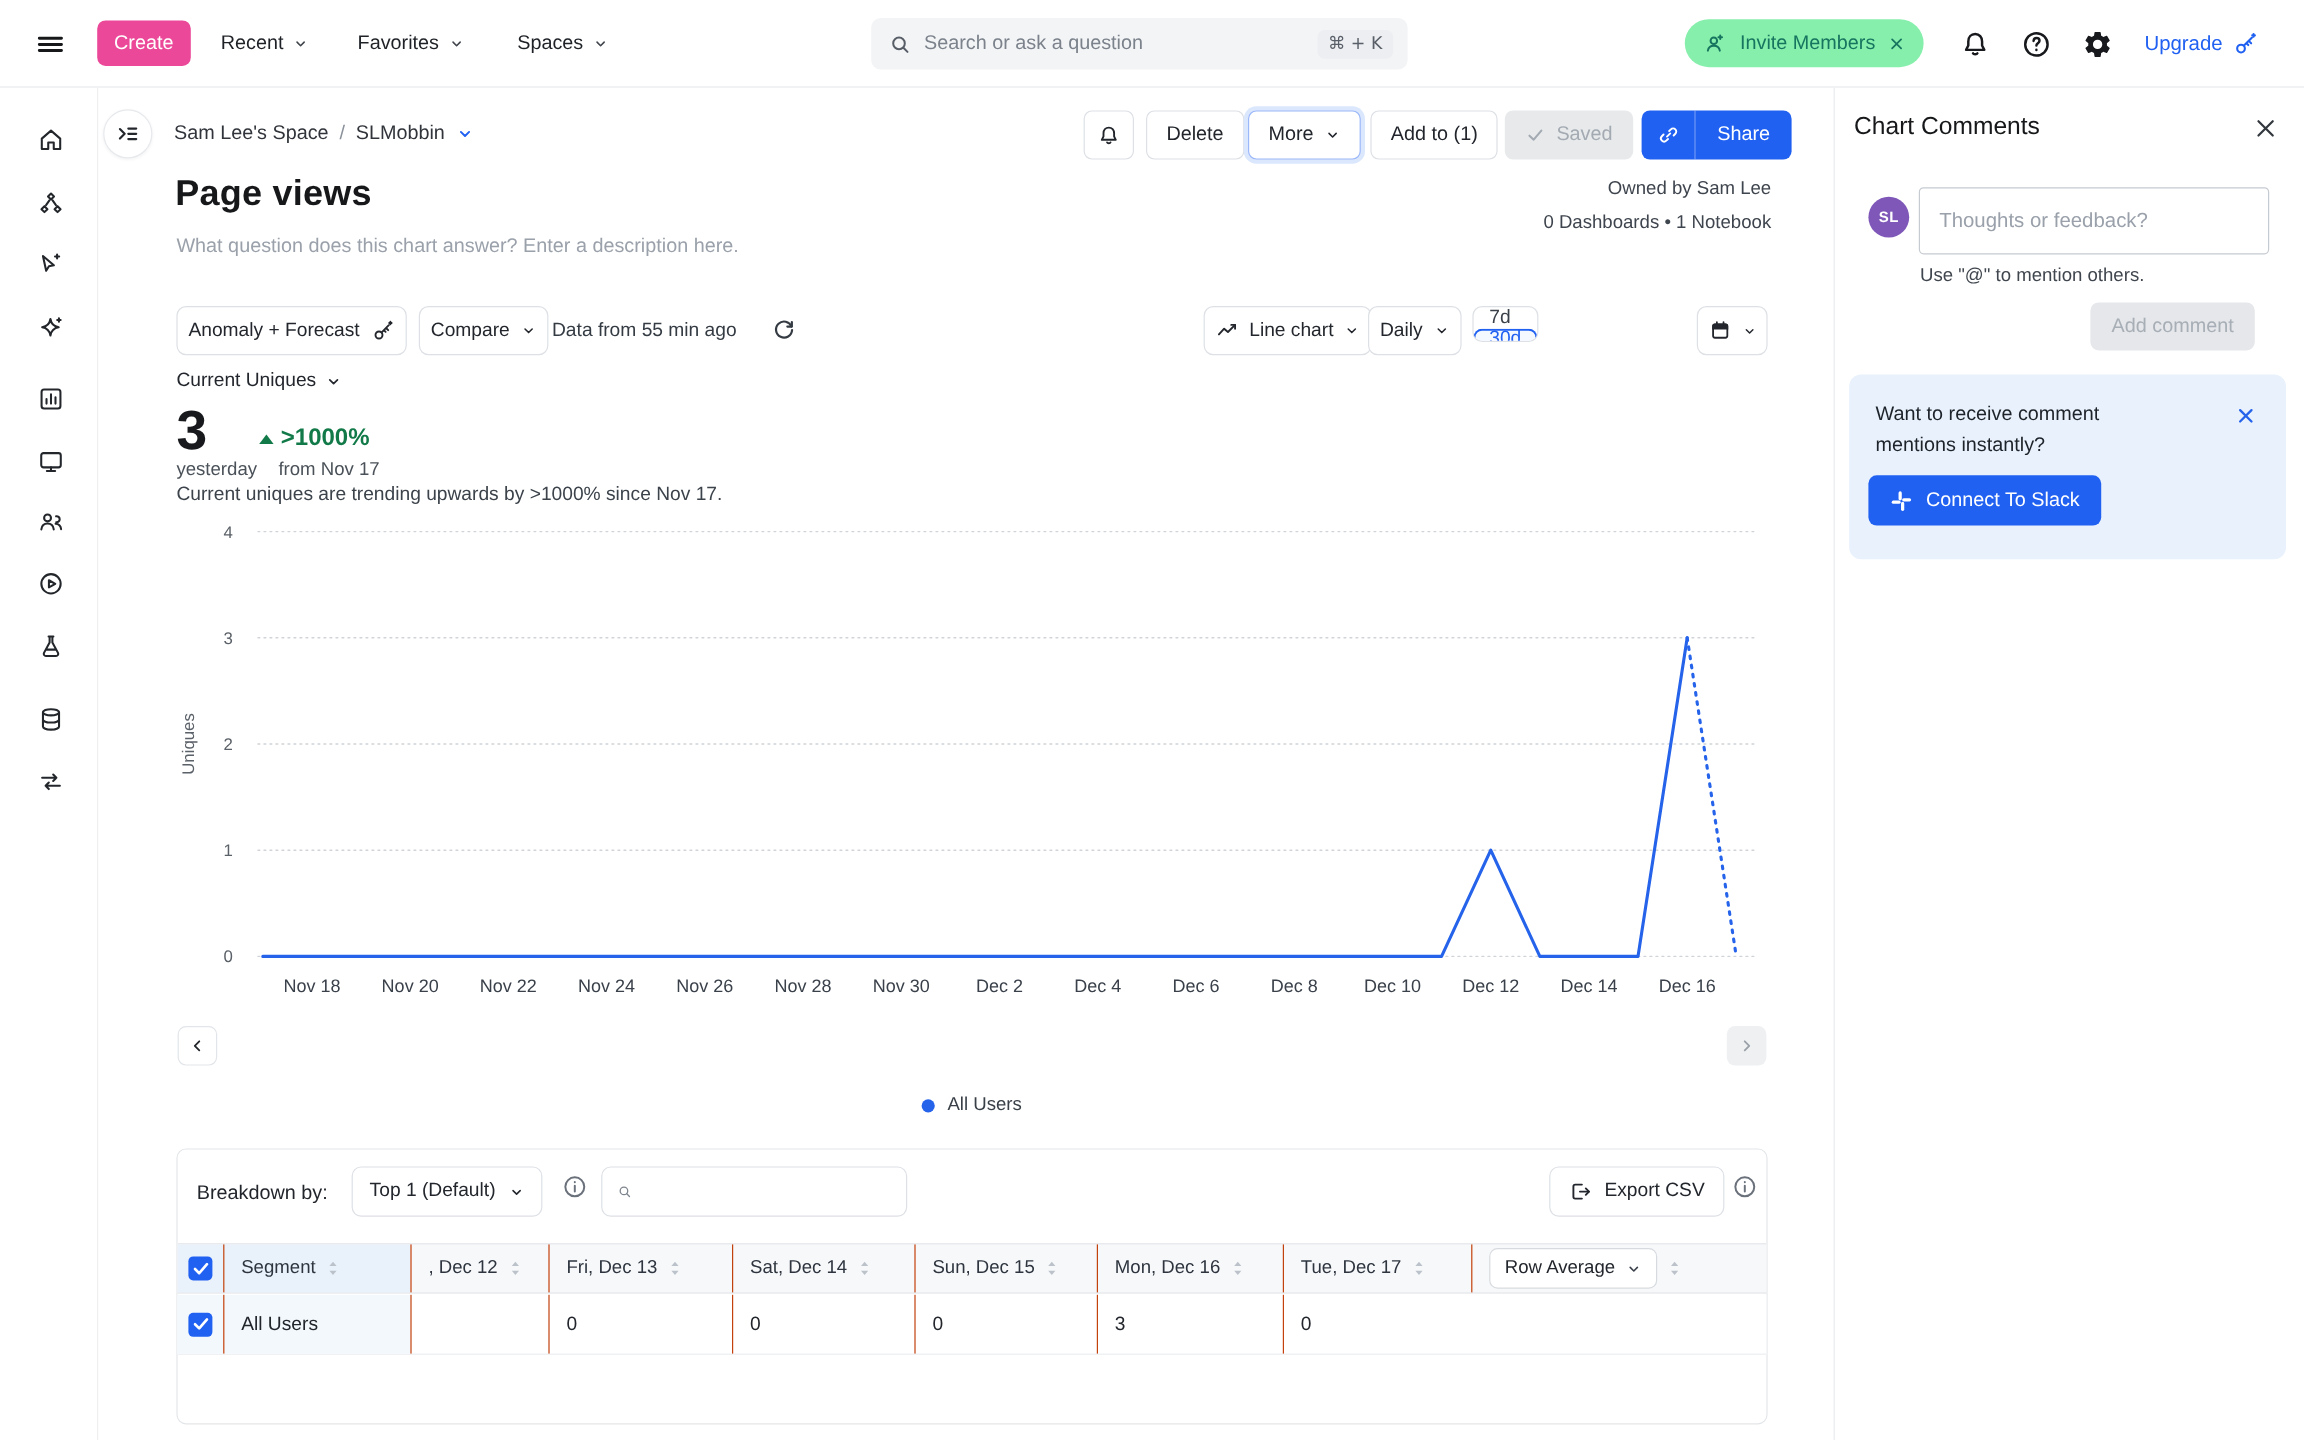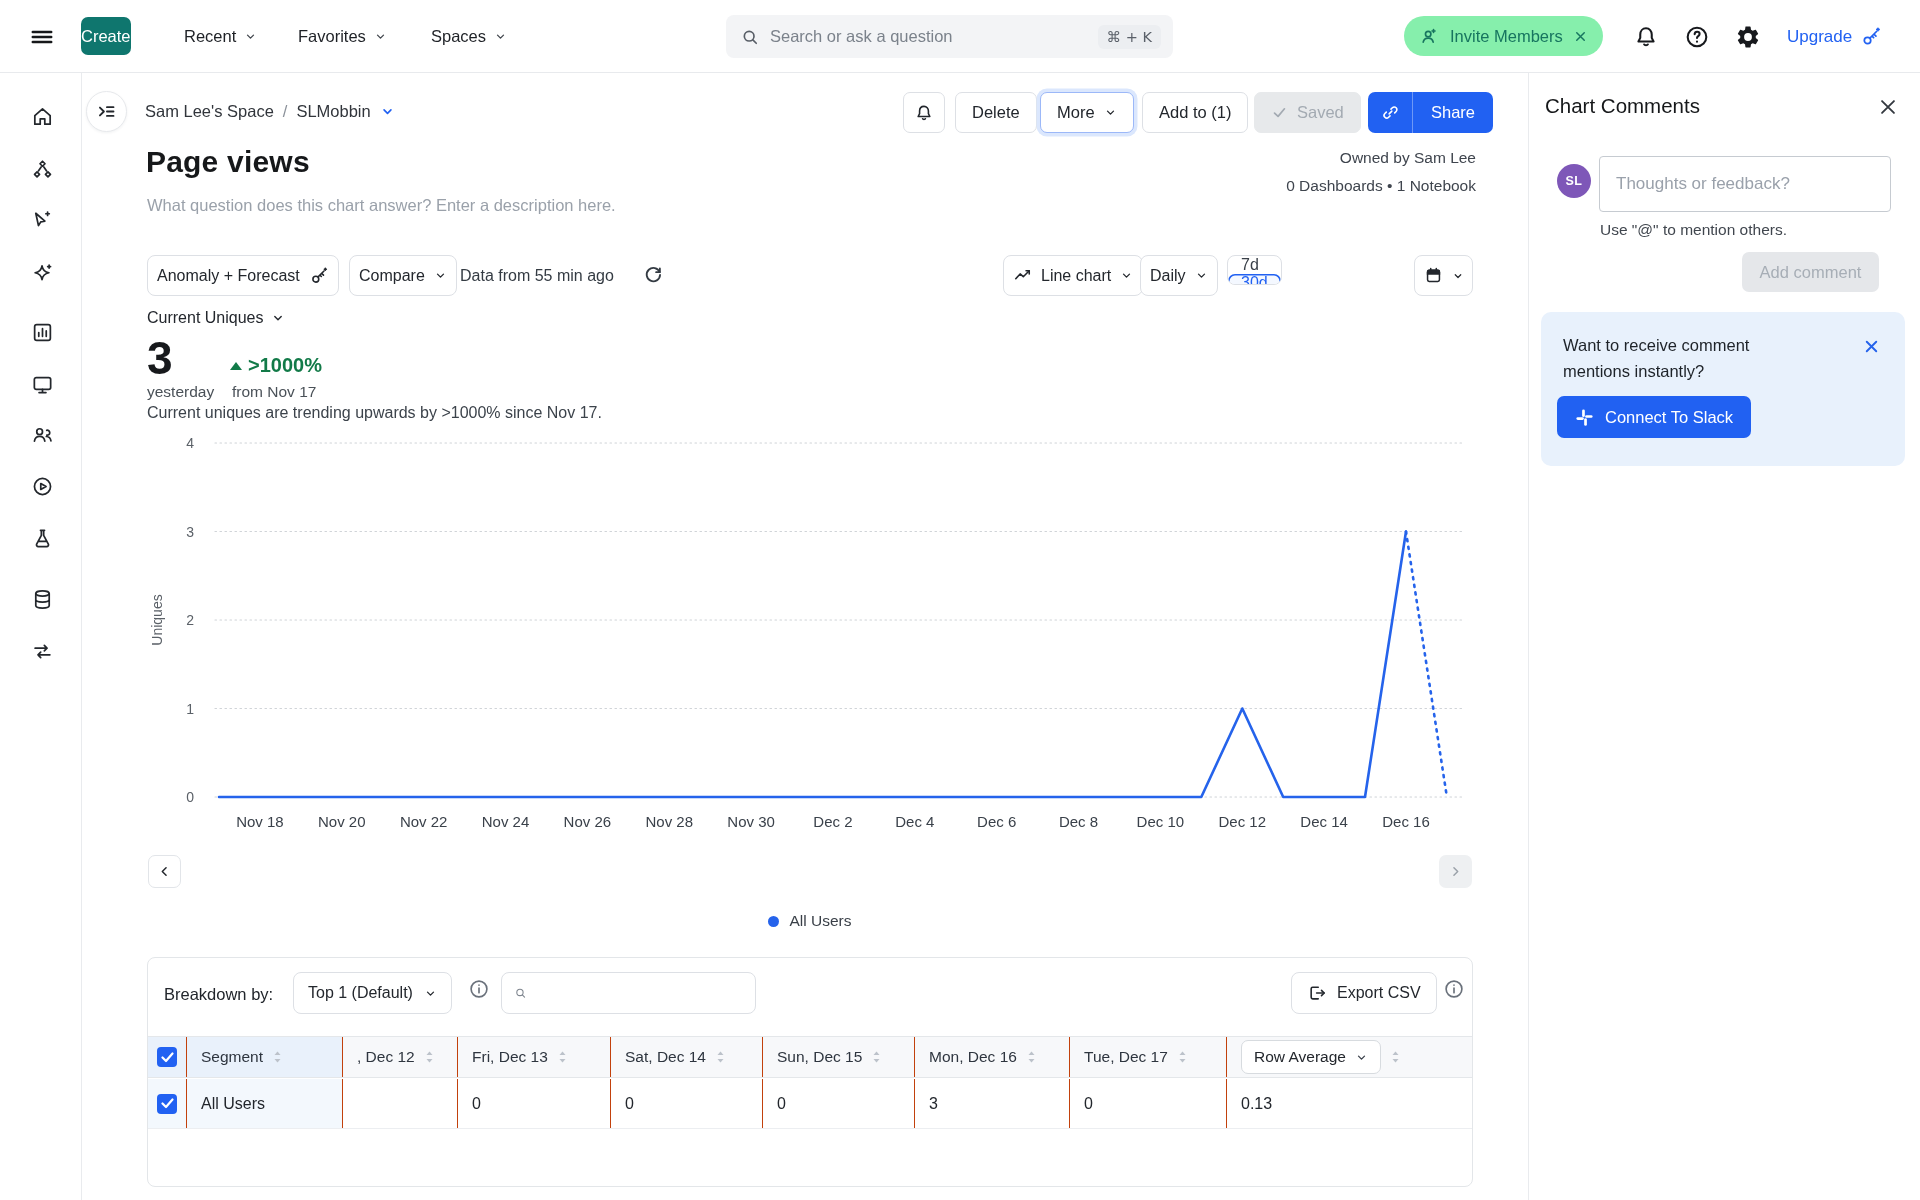--- a/index.html
+++ b/index.html
@@ -5,21 +5,21 @@
   * { margin:0; padding:0; box-sizing:border-box; }
   html,body { width:1920px; height:1200px; }
   body { font-family:"Liberation Sans", sans-serif; color:#1d2126; background:#fff; overflow:hidden; }
   #app { position:relative; width:1920px; height:1200px; background:#fff; }
   svg { display:block; }
   input { font-family:"Liberation Sans", sans-serif; }
 
   
   .topbar { position:absolute; left:0; top:0; width:1920px; height:73px; background:#fff; border-bottom:1px solid #e8eaed; z-index:5; }
   .hamburger { position:absolute; left:28px; top:23px; width:28px; height:28px; display:flex; align-items:center; justify-content:center; color:#16181a; cursor:pointer; }
-  .create-btn { position:absolute; left:81px; top:17px; height:38px; padding:0 0; background:#0f766e; color:#fff; border:none; border-radius:7px; font-size:16.5px; display:inline-flex; align-items:center; cursor:pointer; }
+  .create-btn { position:absolute; left:81px; top:17px; height:38px; padding:0 14px; background:#ec4899; color:#fff; border:none; border-radius:7px; font-size:16.5px; display:inline-flex; align-items:center; cursor:pointer; }
   .tb-menu { position:absolute; top:0; height:73px; display:inline-flex; align-items:center; gap:8px; font-size:16.5px; color:#1e2126; cursor:pointer; }
   .tb-menu svg { color:#40454c; }
   .searchbar { position:absolute; left:726px; top:15px; width:447px; height:43px; background:#f3f4f6; border-radius:8px; display:flex; align-items:center; padding:0 12px 0 14px; gap:10px; }
   .searchbar input { flex:1; border:none; outline:none; background:transparent; font-size:16.5px; color:#20242a; }
   .searchbar input::placeholder { color:#7b828b; }
   .kbd-pill { font-family:"DejaVu Sans", sans-serif; font-size:14.5px; color:#595f68; background:#eceef1; border-radius:6px; padding:4px 9px; }
   .invite-pill { position:absolute; left:1404px; top:16px; height:40px; border-radius:21px; background:#86efac; color:#17755f; display:inline-flex; align-items:center; gap:10px; padding:0 15px; font-size:16.5px; cursor:pointer; }
   .tb-icon { position:absolute; top:24px; width:26px; height:26px; color:#17191d; cursor:pointer; }
   .upgrade { position:absolute; left:1787px; top:0; height:73px; display:inline-flex; align-items:center; gap:8px; color:#2161f2; font-size:17px; cursor:pointer; }
 
@@ -48,21 +48,21 @@
 
   .cbtn { position:absolute; top:182px; height:41px; padding:0 9px; border:1px solid #dde0e5; border-radius:8px; background:#fff; font-size:16px; color:#23272d; display:inline-flex; align-items:center; gap:9px; cursor:pointer; }
   .freshness { position:absolute; left:378px; top:182px; height:41px; display:flex; align-items:center; font-size:16px; color:#343b43; }
   .refresh-ic { position:absolute; left:560px; top:191px; width:22px; height:22px; color:#343b43; cursor:pointer; }
   .ranges { position:absolute; left:1145px; top:182px; height:30px; border:1px solid #dde0e5; border-radius:8px; display:flex; align-items:stretch; overflow:hidden; background:#fff;flex-direction:column; }
   .range { display:flex; align-items:center; padding:0 13px; font-size:16px; color:#3a4049; cursor:pointer; }
   .range.sel { box-shadow:inset 0 0 0 1.6px #2161f2; border-radius:7px; color:#2161f2; background:#f4f8ff; font-weight:400; }
 
   .metric-label { position:absolute; left:65px; top:236px; display:inline-flex; align-items:center; gap:7px; font-size:16px; color:#23272d; cursor:pointer; }
   .metric-value { position:absolute; left:65px; top:258px; font-size:46px; font-weight:600; color:#17191c; }
-  .metric-change { position:absolute; left:148px; top:281px; display:inline-flex; align-items:center; gap:6px; font-size:20px; font-weight:700; color:#127a48; }
+  .metric-change { position:absolute; left:134px; top:281px; display:inline-flex; align-items:center; gap:6px; font-size:20px; font-weight:700; color:#127a48; }
   .metric-change .tri { width:0; height:0; border-left:6px solid transparent; border-right:6px solid transparent; border-bottom:8px solid #127a48; }
   .metric-cap1 { position:absolute; left:65px; top:310px; font-size:15.5px; color:#4a5158; }
   .metric-cap2 { position:absolute; left:150px; top:310px; font-size:15.5px; color:#4a5158; }
   .metric-sentence { position:absolute; left:65px; top:331px; font-size:16px; color:#3c434b; }
 
   #chart { position:absolute; left:50px; top:347px; }
   #chart .grid { stroke:#d0d4d8; stroke-width:1.2; stroke-dasharray:1.5 3.5; stroke-linecap:round; }
   #chart .ytick { font-size:14px; fill:#5b6168; font-family:"Liberation Sans",sans-serif; }
   #chart .xtick { font-size:15px; fill:#3a414a; font-family:"Liberation Sans",sans-serif; }
   #chart .ylab  { font-size:14px; fill:#5b6168; font-family:"Liberation Sans",sans-serif; }
@@ -535,21 +535,20 @@
               </svg>
             </span>
           </div>
           <div class="td segcol">All Users</div>
           <div class="td"></div>
           <div class="td">0</div>
           <div class="td">0</div>
           <div class="td">0</div>
           <div class="td">3</div>
           <div class="td">0</div>
-          <div class="td">0.13</div>
         </div>
     </div>
   </div>
 
   <div class="panel">
     <div class="panel-title">Chart Comments</div>
     <div class="panel-close">
       <svg width="22" height="22" viewBox="0 0 24 24" fill="none" stroke="currentColor" stroke-width="2" stroke-linecap="round">
           <path d="M5.5 5.5l13 13M18.5 5.5l-13 13"></path>
         </svg>

